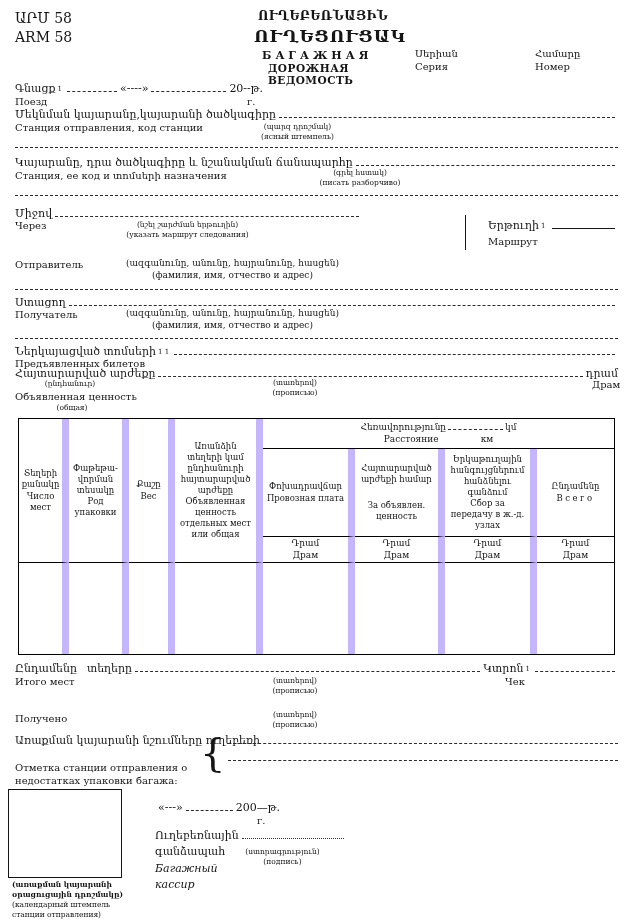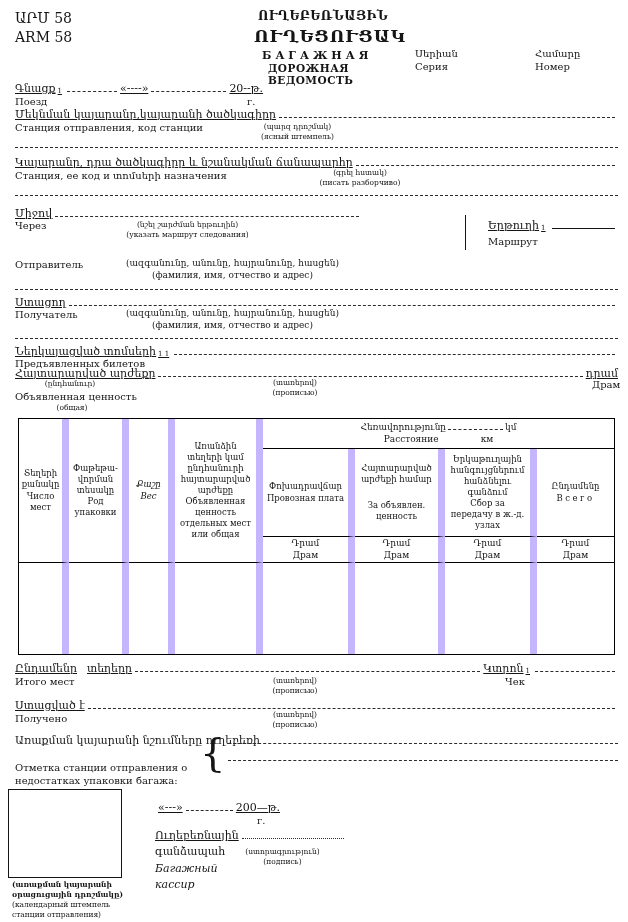--- a/index.html
+++ b/index.html
@@ -2,21 +2,21 @@
 <html><head>
 <meta charset="utf-8">
 <style>
   html,body { margin:0; padding:0; background:#e8e8e8; }
   .page {
     position:relative; width:628px; height:922px; margin:0 auto;
     background:#ffffff; color:#151515; overflow:hidden;
     font-family:"DejaVu Serif","Liberation Serif",serif;
   }
   .abs { position:absolute; }
-  .row { position:absolute; display:flex; align-items:flex-end;text-decoration:underline; }
+  .row { position:absolute; display:flex; align-items:center; }
   .lbl-hy { font-size:11px; white-space:nowrap; }
   .lbl-ru { font-size:10px; white-space:nowrap; }
   .hint { font-size:7.5px; text-align:center; line-height:1.3; }
   .fill { flex:1 1 auto; border-bottom:1px dashed #2b2b2b; height:0; align-self:flex-end; margin:0 3px 3px 3px; }
   .fill.dots { border-bottom-style:dotted; }
   .hr-dash { position:absolute; border-top:1px dashed #2b2b2b; height:0; }
   .solid-line { display:inline-block; border-bottom:1px solid #151515; height:0; align-self:flex-end; margin:0 0 3px 4px; }
   sup.fn { font-size:7px; margin:0 2px; }
   .code { font-size:14px; line-height:19px; }
   .title-hy1 { font-size:12px; font-weight:bold; letter-spacing:0.5px; }
@@ -172,21 +172,21 @@
 
   <div class="btable">
     <div class="tc span3" style="grid-column:1;">
       <div>Տեղերի քանակը</div>
       <div class="ru">Число мест</div>
     </div>
     <div class="tc span3" style="grid-column:2;">
       <div>Փաթեթա-վորման տեսակը</div>
       <div class="ru">Род упаковки</div>
     </div>
-    <div class="tc span3" style="grid-column:3;font-style:italic;">
+    <div class="tc span3" style="grid-column:3;">
       <div>Քաշը</div>
       <div class="ru">Вес</div>
     </div>
     <div class="tc span3" style="grid-column:4;">
       <div>Առանձին տեղերի կամ ընդհանուրի հայտարարված արժեքը</div>
       <div class="ru">Объяв­ленная ценность отдельных мест или общая</div>
     </div>
 
     <div class="tc dist">
       <div class="dist-line">
@@ -252,24 +252,20 @@
     <sup class="fn">1</sup>
     <span class="fill" style="max-width:80px; flex:0 0 80px;"></span>
   </div>
   <div class="abs lbl-ru" style="left:15px; top:676px;">Итого мест</div>
   <div class="abs hint" style="left:250px; top:676px; width:90px;">
     <div>(տառերով)</div>
     <div>(прописью)</div>
   </div>
   <div class="abs lbl-ru" style="left:505px; top:676px;">Чек</div>
 
-  <div class="row" style="left:15px; top:699px; width:603px;">
-    <span class="lbl-hy">Ստացված է</span>
-    <span class="fill"></span>
-  </div>
   <div class="abs lbl-ru" style="left:15px; top:713px;">Получено</div>
   <div class="abs hint" style="left:250px; top:710px; width:90px;">
     <div>(տառերով)</div>
     <div>(прописью)</div>
   </div>
 
   <div class="abs lbl-hy" style="left:15px; top:734px;">Առաքման կայարանի նշումները ուղեբեռի</div>
   <div class="abs brace" style="left:200px; top:729px;">{</div>
   <div class="hr-dash" style="left:228px; top:743px; width:390px;"></div>
   <div class="hr-dash" style="left:228px; top:760px; width:390px;"></div>

